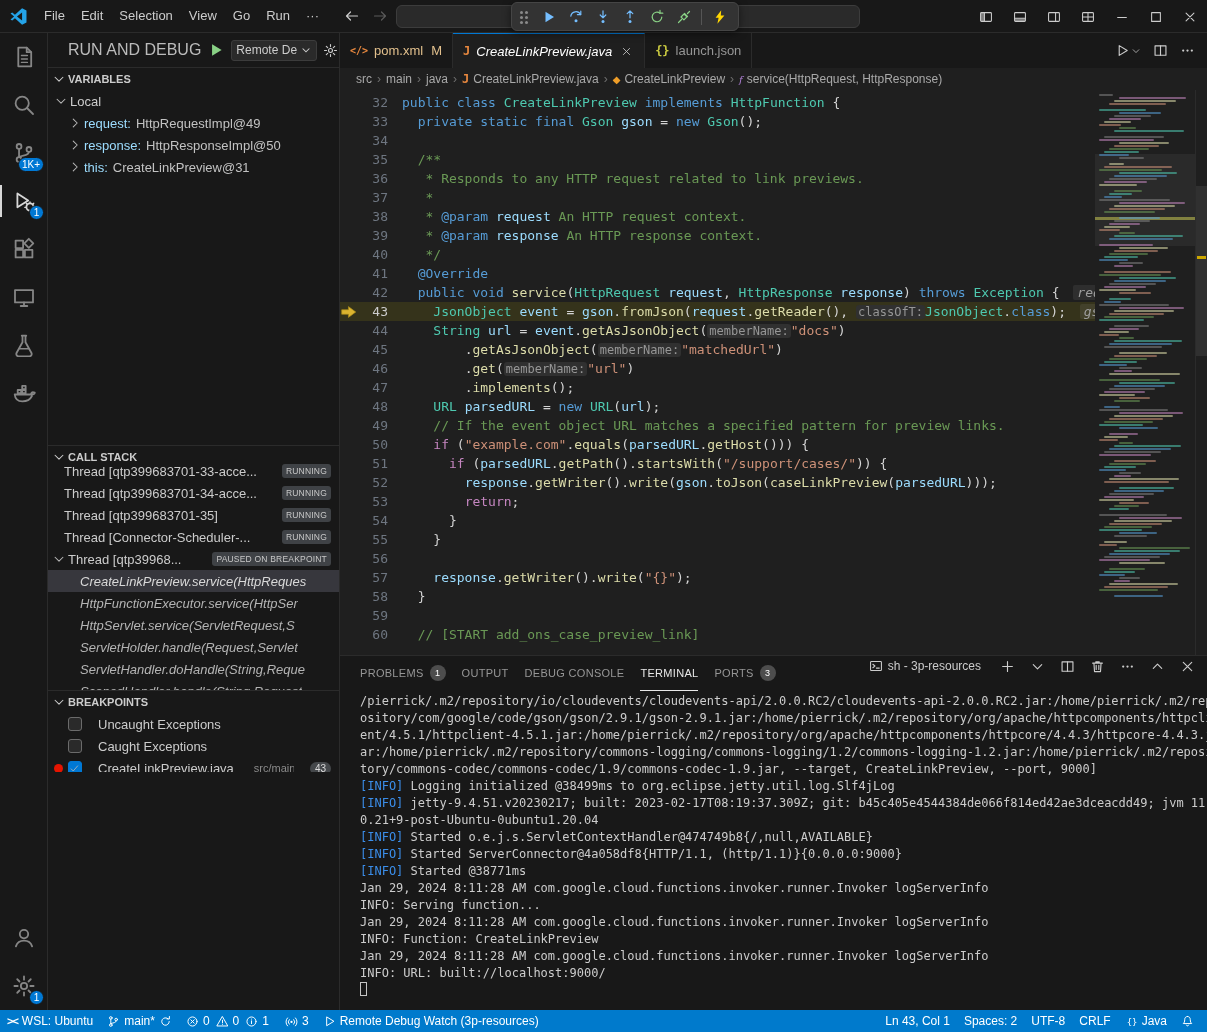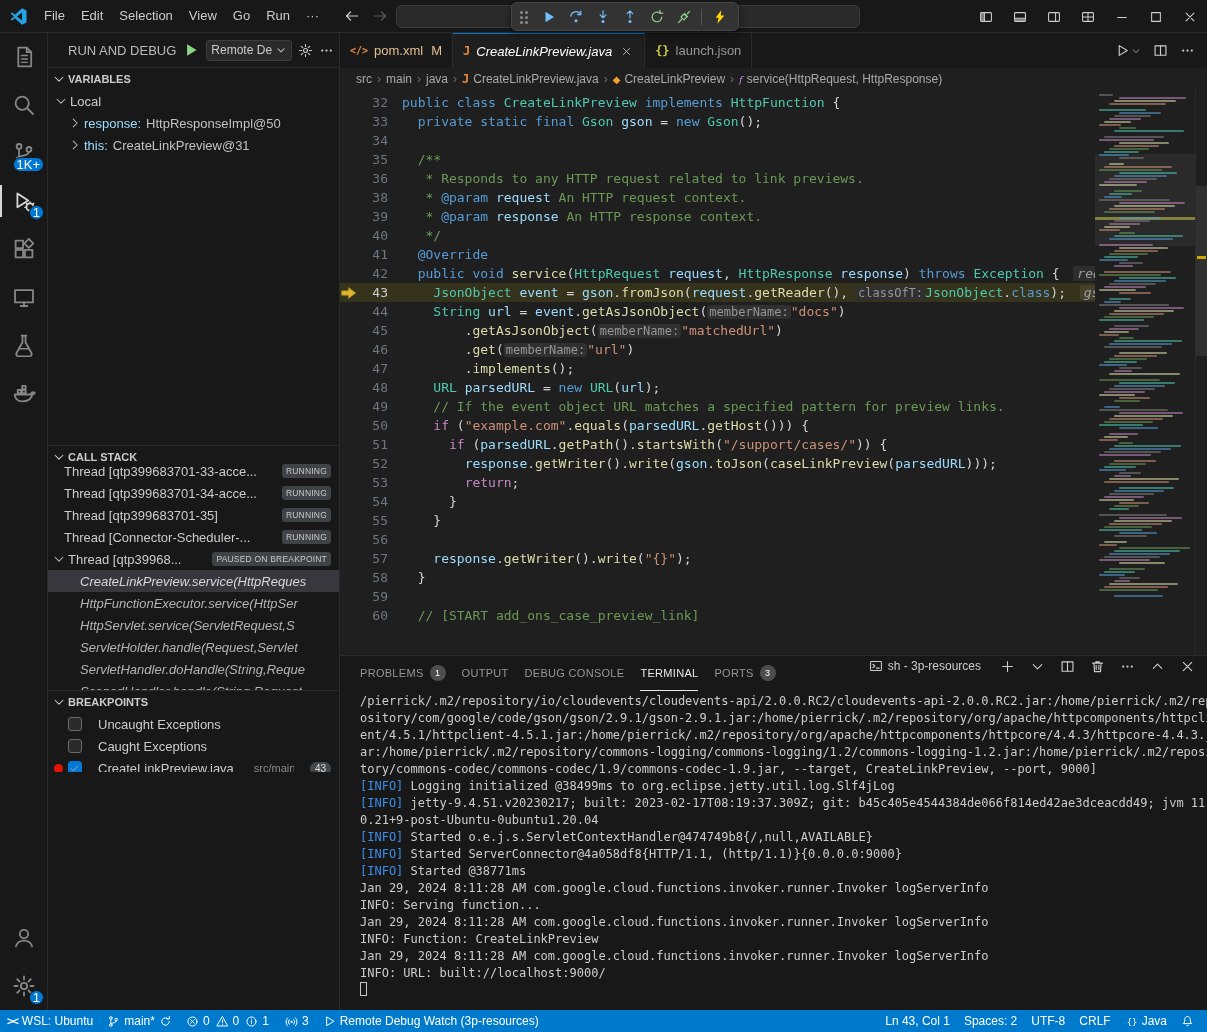--- a/index.html
+++ b/index.html
@@ -32,26 +32,26 @@
 
   
   .main{flex:1;display:flex;min-height:0}
   .activitybar{width:48px;background:#181818;border-right:1px solid #2b2b2b;display:flex;flex-direction:column;flex:none}
   .ab-group{display:flex;flex-direction:column}
   .ab-bottom{margin-top:auto}
   .ab-item{width:47px;height:48px;display:flex;align-items:center;justify-content:center;color:#868686;position:relative}
   .ab-item .icon{width:24px;height:24px}
   .ab-item.active{color:#d7d7d7}
   .ab-item.active::before{content:"";position:absolute;left:0;top:8px;bottom:8px;width:2px;background:#d7d7d7}
-  .ab-badge{position:absolute;right:3px;bottom:5px;background:#0078d4;color:#fff;font-size:13px;line-height:14px;height:15px;min-width:15px;padding:0 3px;border-radius:9px;text-align:center;border:1px solid #181818}
+  .ab-badge{position:absolute;right:3px;bottom:5px;background:#0078d4;color:#fff;font-size:10px;line-height:14px;height:15px;min-width:15px;padding:0 3px;border-radius:9px;text-align:center;border:1px solid #181818}
 
   
   .sidebar{width:292px;background:#181818;border-right:1px solid #2b2b2b;display:flex;flex-direction:column;flex:none}
   .sidebar-top{height:34px;display:flex;align-items:center;padding:0 8px 0 20px;gap:6px;flex:none}
-  .sb-title{font-size:13px;color:#bbbbbb;white-space:nowrap}
+  .sb-title{font-size:16px;color:#bbbbbb;white-space:nowrap}
   .cfg-play{color:#89d185;width:18px;height:18px}
   .config-select{height:21px;background:#2a2a2a;border:1px solid #3c3c3c;border-radius:3px;display:flex;align-items:center;gap:3px;padding:0 4px;font-size:12px;color:#cccccc;max-width:96px}
   .config-select .lbl{max-width:66px;overflow:hidden;white-space:nowrap}
   .config-select .icon{width:12px;height:12px}
   .side-act{width:20px;height:20px;display:flex;align-items:center;justify-content:center;color:#cccccc}
   .side-act .icon{width:15px;height:15px}
   .sec{border-top:1px solid #2b2b2b;overflow:hidden}
   .sec-variables{height:378px}.sec-watch{height:238px}.sec-callstack{height:245px}.sec-breakpoints{height:82px}
   .sec-header{height:22px;display:flex;align-items:center;gap:2px;padding-left:4px;font-size:11px;font-weight:bold;color:#cccccc}
   .sec-header .icon{width:14px;height:14px;color:#cccccc}
@@ -449,20 +449,29 @@
                 <svg viewBox="0 0 16 16" fill="none" stroke="currentColor" stroke-width="1.2" stroke-linecap="round" stroke-linejoin="round">
                   <path d="M3.5 6l4.5 4.5L12.5 6"></path>
                 </svg>
               </span>Local</div>
             <div class="row var-row">
               <span class="icon">
                 <svg viewBox="0 0 16 16" fill="none" stroke="currentColor" stroke-width="1.2" stroke-linecap="round" stroke-linejoin="round">
                   <path d="M6 3.5L10.5 8 6 12.5"></path>
                 </svg>
               </span>
+              <span class="var-name">request:</span>
+              <span class="var-value">HttpRequestImpl@49</span>
+            </div>
+            <div class="row var-row">
+              <span class="icon">
+                <svg viewBox="0 0 16 16" fill="none" stroke="currentColor" stroke-width="1.2" stroke-linecap="round" stroke-linejoin="round">
+                  <path d="M6 3.5L10.5 8 6 12.5"></path>
+                </svg>
+              </span>
               <span class="var-name">response:</span>
               <span class="var-value">HttpResponseImpl@50</span>
             </div>
             <div class="row var-row">
               <span class="icon">
                 <svg viewBox="0 0 16 16" fill="none" stroke="currentColor" stroke-width="1.2" stroke-linecap="round" stroke-linejoin="round">
                   <path d="M6 3.5L10.5 8 6 12.5"></path>
                 </svg>
               </span>
               <span class="var-name">this:</span>
@@ -632,20 +641,21 @@
           <span class="crumb-sep">›</span>
           <span class="crumb"><span class="sym sym-method">f</span>service(HttpRequest, HttpResponse)</span>
         </div>
       <div class="editor">
         <div class="code" id="code-lines">
             <div class="code-line"><span class="gutter-arrow"></span><span class="line-number">32</span><span class="line-text"><span class="tk-k">public </span><span class="tk-k">class </span><span class="tk-t">CreateLinkPreview </span><span class="tk-k">implements </span><span class="tk-t">HttpFunction </span><span class="tk-p">{</span></span></div>
             <div class="code-line"><span class="gutter-arrow"></span><span class="line-number">33</span><span class="line-text"><span class="tk-p">  </span><span class="tk-k">private </span><span class="tk-k">static </span><span class="tk-k">final </span><span class="tk-t">Gson </span><span class="tk-v">gson </span><span class="tk-p">= </span><span class="tk-k">new </span><span class="tk-t">Gson</span><span class="tk-p">();</span></span></div>
             <div class="code-line"><span class="gutter-arrow"></span><span class="line-number">34</span><span class="line-text"></span></div>
             <div class="code-line"><span class="gutter-arrow"></span><span class="line-number">35</span><span class="line-text"><span class="tk-p">  </span><span class="tk-cm">/**</span></span></div>
             <div class="code-line"><span class="gutter-arrow"></span><span class="line-number">36</span><span class="line-text"><span class="tk-p">  </span><span class="tk-cm"> * Responds to any HTTP request related to link previews.</span></span></div>
+            <div class="code-line"><span class="gutter-arrow"></span><span class="line-number">37</span><span class="line-text"><span class="tk-p">  </span><span class="tk-cm"> *</span></span></div>
             <div class="code-line"><span class="gutter-arrow"></span><span class="line-number">38</span><span class="line-text"><span class="tk-p">  </span><span class="tk-cm"> * </span><span class="tk-k">@param </span><span class="tk-v">request </span><span class="tk-cm">An HTTP request context.</span></span></div>
             <div class="code-line"><span class="gutter-arrow"></span><span class="line-number">39</span><span class="line-text"><span class="tk-p">  </span><span class="tk-cm"> * </span><span class="tk-k">@param </span><span class="tk-v">response </span><span class="tk-cm">An HTTP response context.</span></span></div>
             <div class="code-line"><span class="gutter-arrow"></span><span class="line-number">40</span><span class="line-text"><span class="tk-p">  </span><span class="tk-cm"> */</span></span></div>
             <div class="code-line"><span class="gutter-arrow"></span><span class="line-number">41</span><span class="line-text"><span class="tk-p">  </span><span class="tk-k">@Override</span></span></div>
             <div class="code-line"><span class="gutter-arrow"></span><span class="line-number">42</span><span class="line-text"><span class="tk-p">  </span><span class="tk-k">public </span><span class="tk-k">void </span><span class="tk-m">service</span><span class="tk-p">(</span><span class="tk-t">HttpRequest</span><span class="tk-p"> </span><span class="tk-v">request</span><span class="tk-p">, </span><span class="tk-t">HttpResponse</span><span class="tk-p"> </span><span class="tk-v">response</span><span class="tk-p">) </span><span class="tk-k">throws </span><span class="tk-t">Exception</span><span class="tk-p"> { </span><span class="tk-iv">request = HttpRequestImpl@49</span></span></div>
             <div class="code-line current"><span class="gutter-arrow"><svg viewBox="0 0 16 16">
                   <path d="M1.5 6h6V3.2L14 8l-6.5 4.8V10h-6z" fill="#dcb430" stroke="#a88a16" stroke-width="0.6"></path>
                 </svg></span><span class="line-number">43</span><span class="line-text"><span class="tk-p">    </span><span class="tk-t">JsonObject</span><span class="tk-p"> </span><span class="tk-v">event</span><span class="tk-p"> = </span><span class="tk-v">gson</span><span class="tk-p">.</span><span class="tk-m">fromJson</span><span class="tk-p">(</span><span class="tk-v">request</span><span class="tk-p">.</span><span class="tk-m">getReader</span><span class="tk-p">(), </span><span class="tk-ih">classOfT:</span><span class="tk-t">JsonObject</span><span class="tk-p">.</span><span class="tk-k">class</span><span class="tk-p">); </span><span class="tk-iv">gson = Gson@52</span></span></div>
             <div class="code-line"><span class="gutter-arrow"></span><span class="line-number">44</span><span class="line-text"><span class="tk-p">    </span><span class="tk-t">String</span><span class="tk-p"> </span><span class="tk-v">url</span><span class="tk-p"> = </span><span class="tk-v">event</span><span class="tk-p">.</span><span class="tk-m">getAsJsonObject</span><span class="tk-p">(</span><span class="tk-ih">memberName:</span><span class="tk-s">"docs"</span><span class="tk-p">)</span></span></div>
             <div class="code-line"><span class="gutter-arrow"></span><span class="line-number">45</span><span class="line-text"><span class="tk-p">        </span><span class="tk-p">.</span><span class="tk-m">getAsJsonObject</span><span class="tk-p">(</span><span class="tk-ih">memberName:</span><span class="tk-s">"matchedUrl"</span><span class="tk-p">)</span></span></div>

